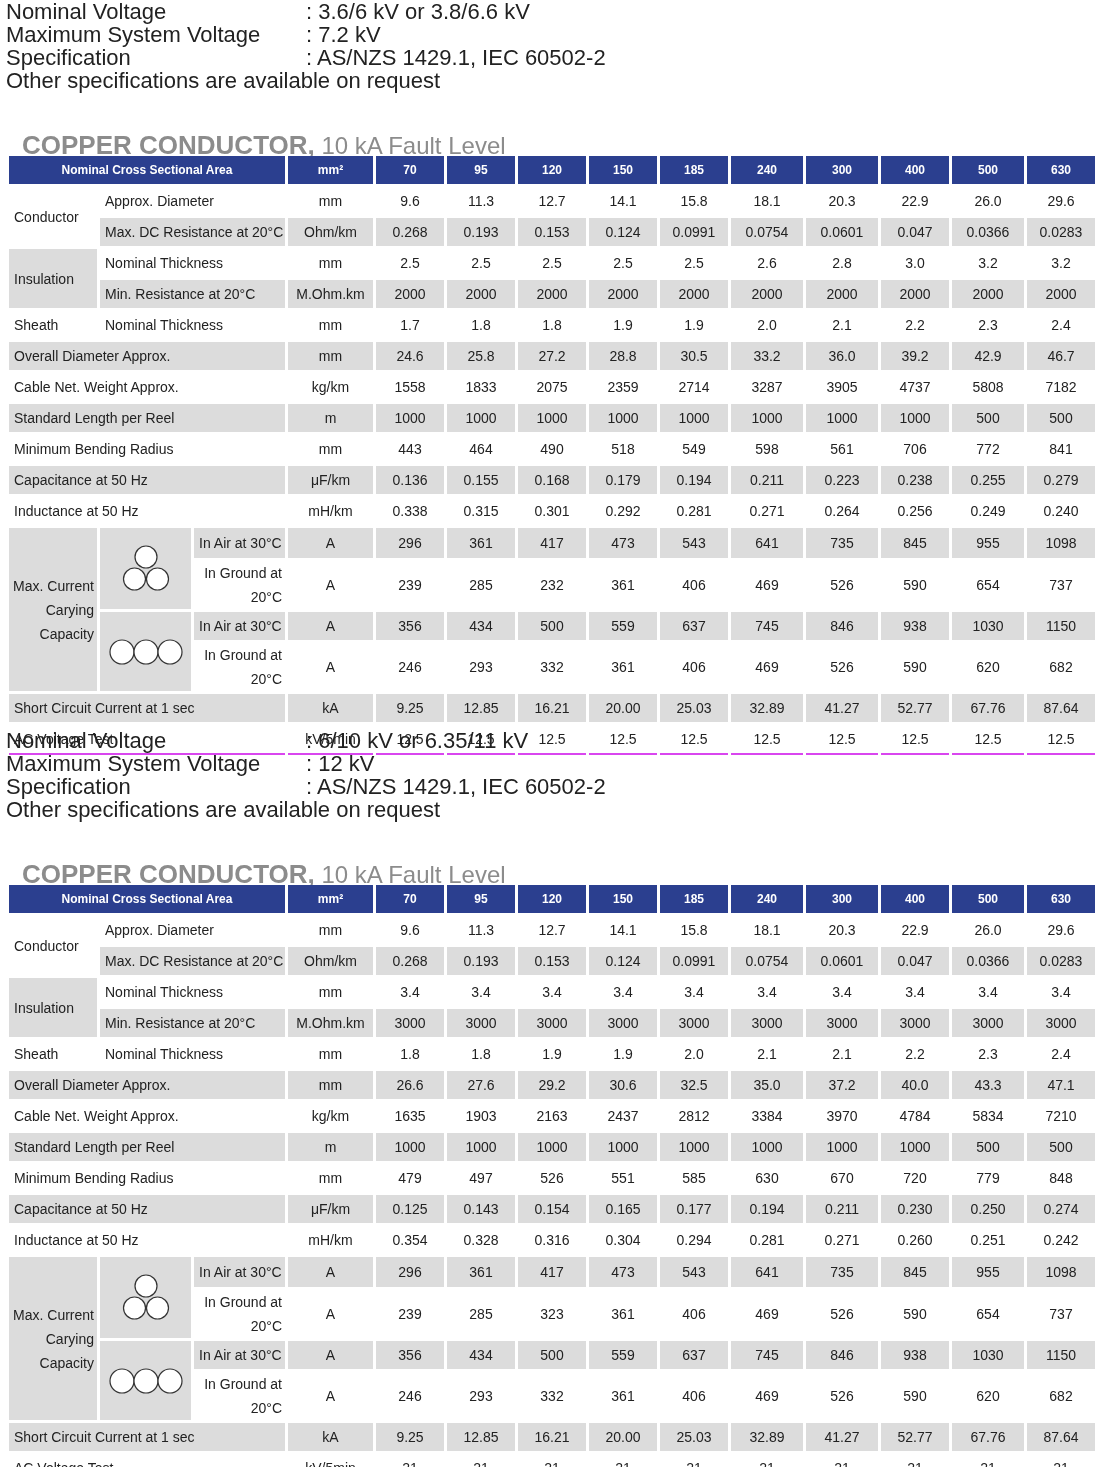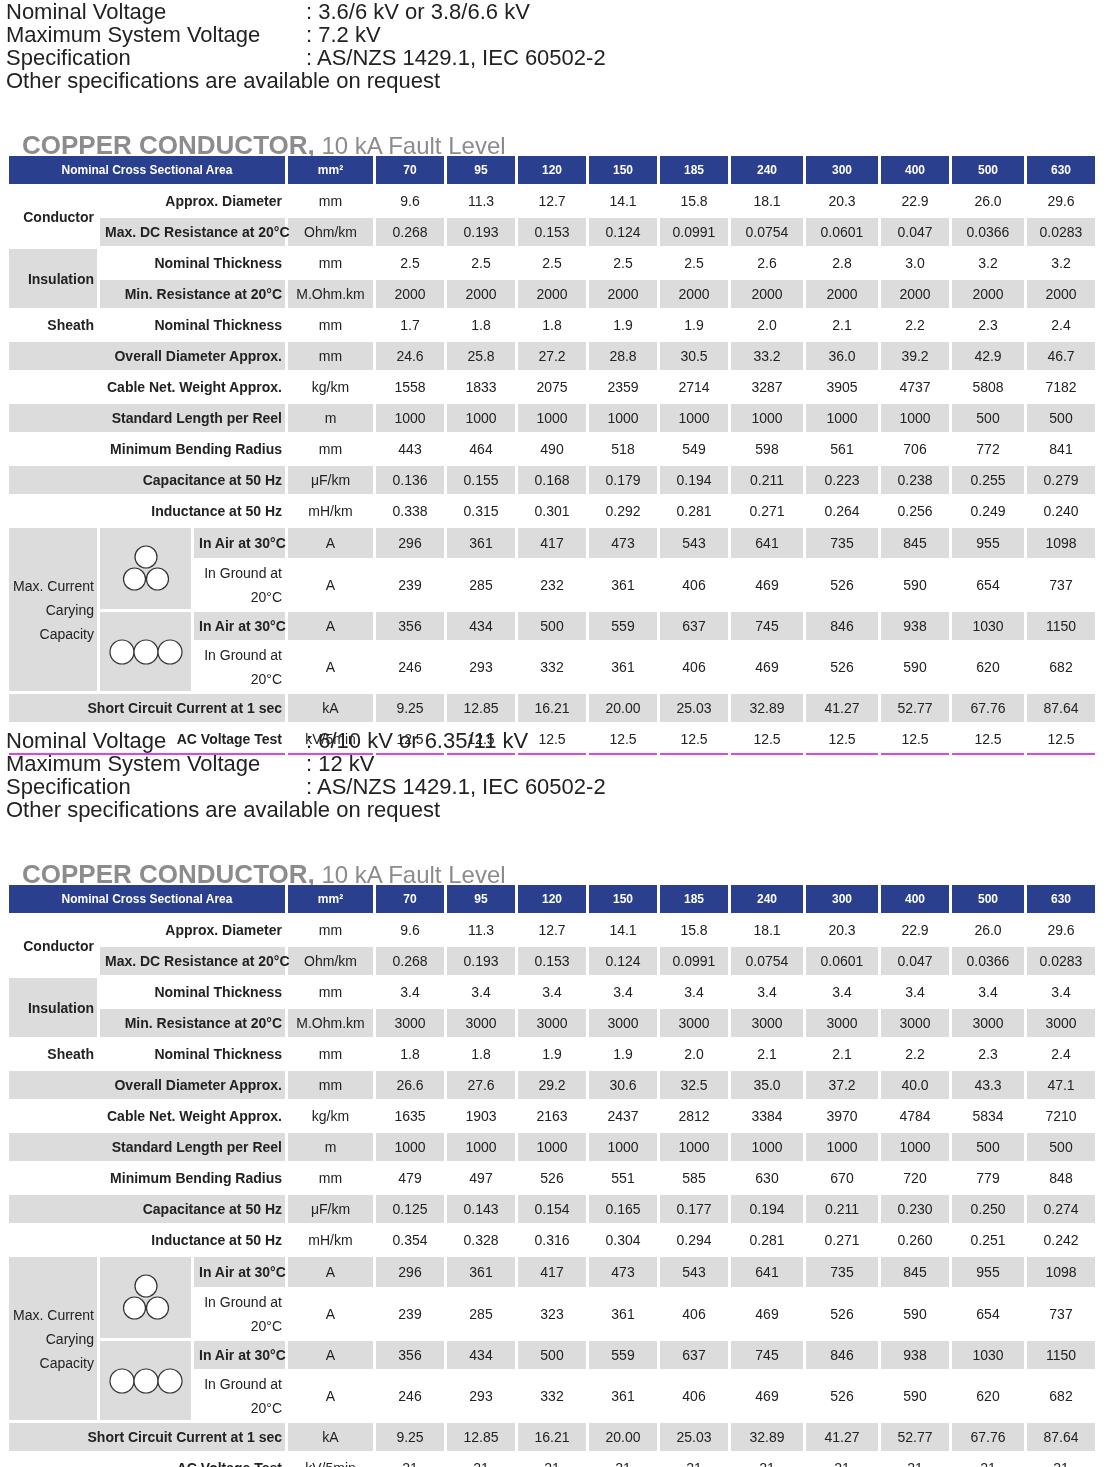--- a/index.html
+++ b/index.html
@@ -52,21 +52,21 @@
     padding: 0;
     text-align: center;
   }
   table.cable td {
     height: 28px;
     padding: 0 3px;
     text-align: center;
     vertical-align: middle;
     white-space: nowrap;
   }
-  table.cable td.lbl { text-align: right; padding-left: 5px; font-weight: bold; }
+  table.cable td.lbl { text-align: left; padding-left: 5px; }
   table.cable td.lbl-wrap { white-space: normal; line-height: 24px; text-align: right; }
   table.cable td.g { background: #dcdcdc; }
   table.cable td.w { background: #ffffff; }
   table.cable tr.last td { border-bottom: 2px solid #d946ef; }
   .icon-cell { background: #dcdcdc; }
   .icon-cell svg { display: block; margin: 0 auto; }
 </style>
 </head>
 <body>
 

